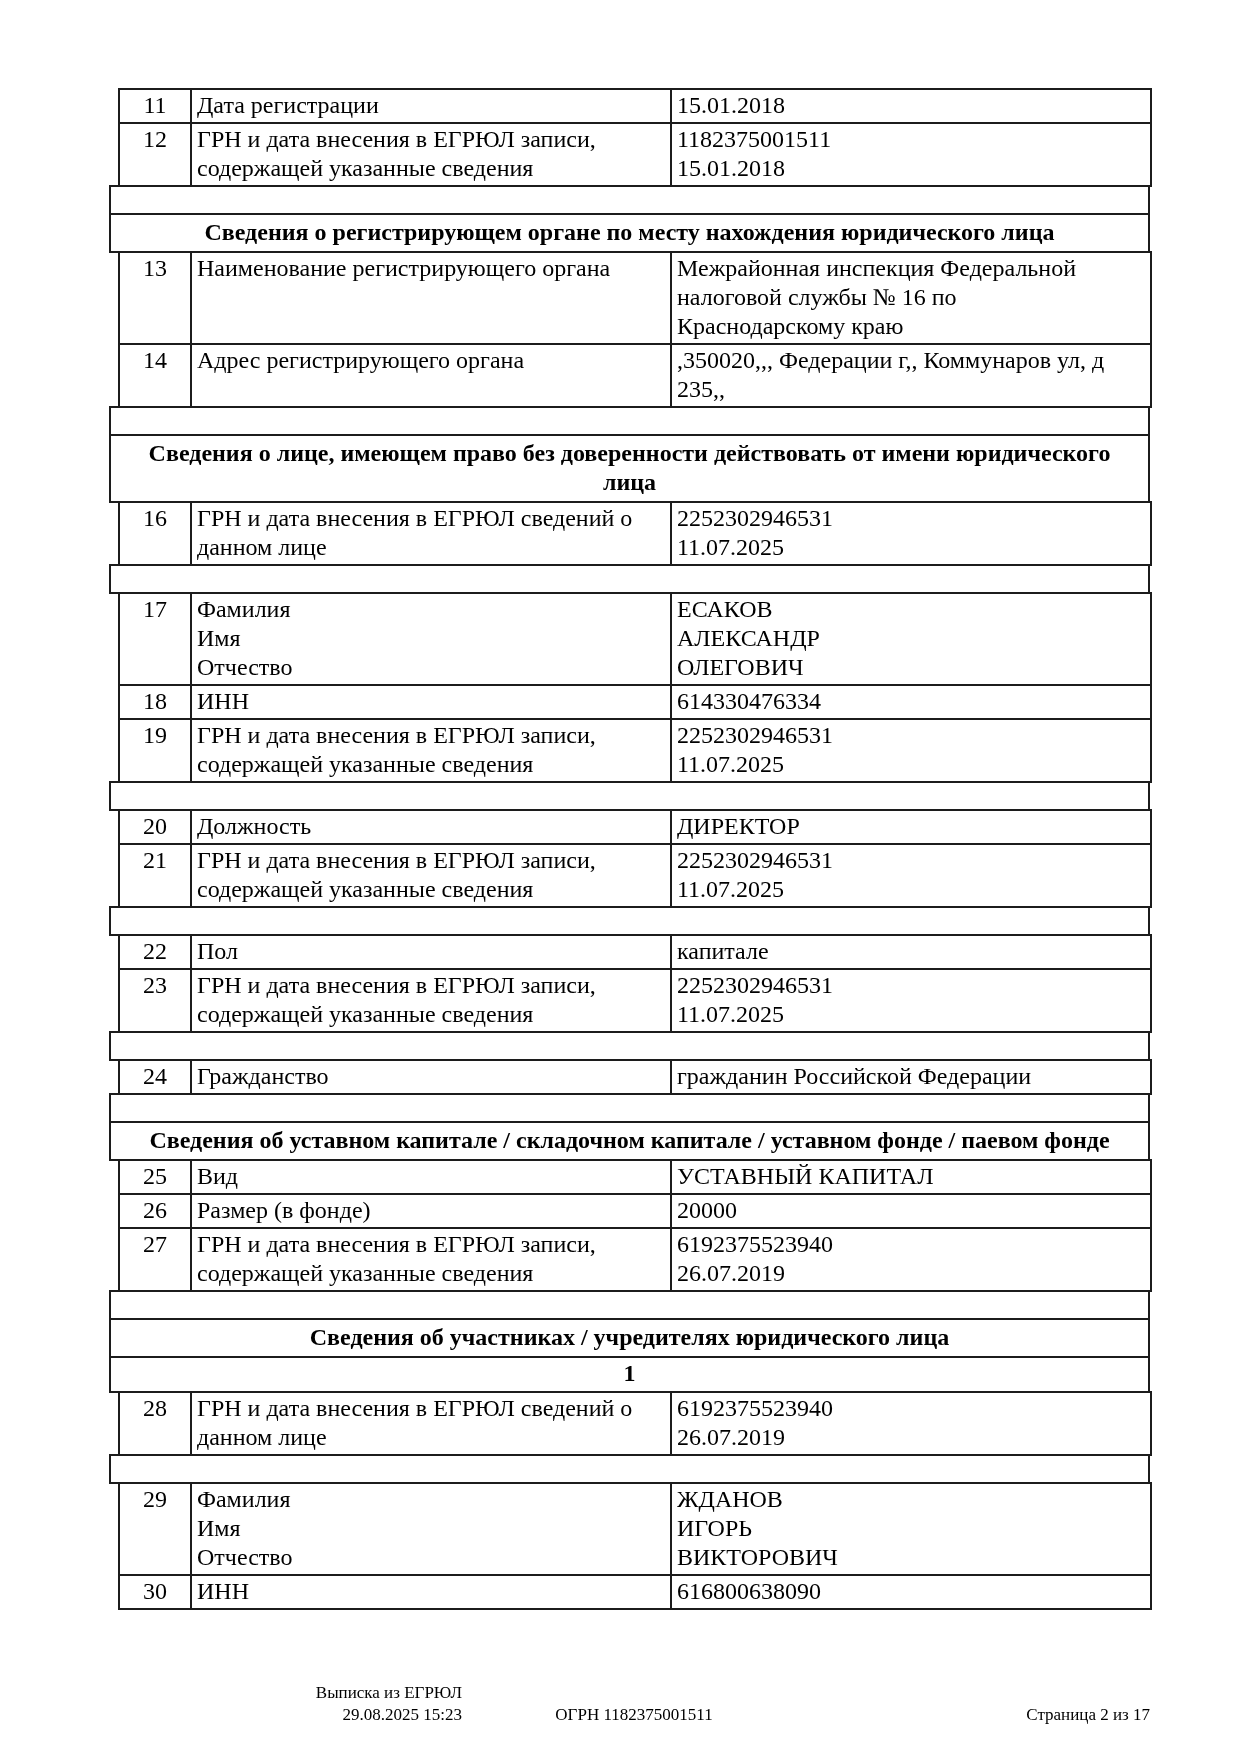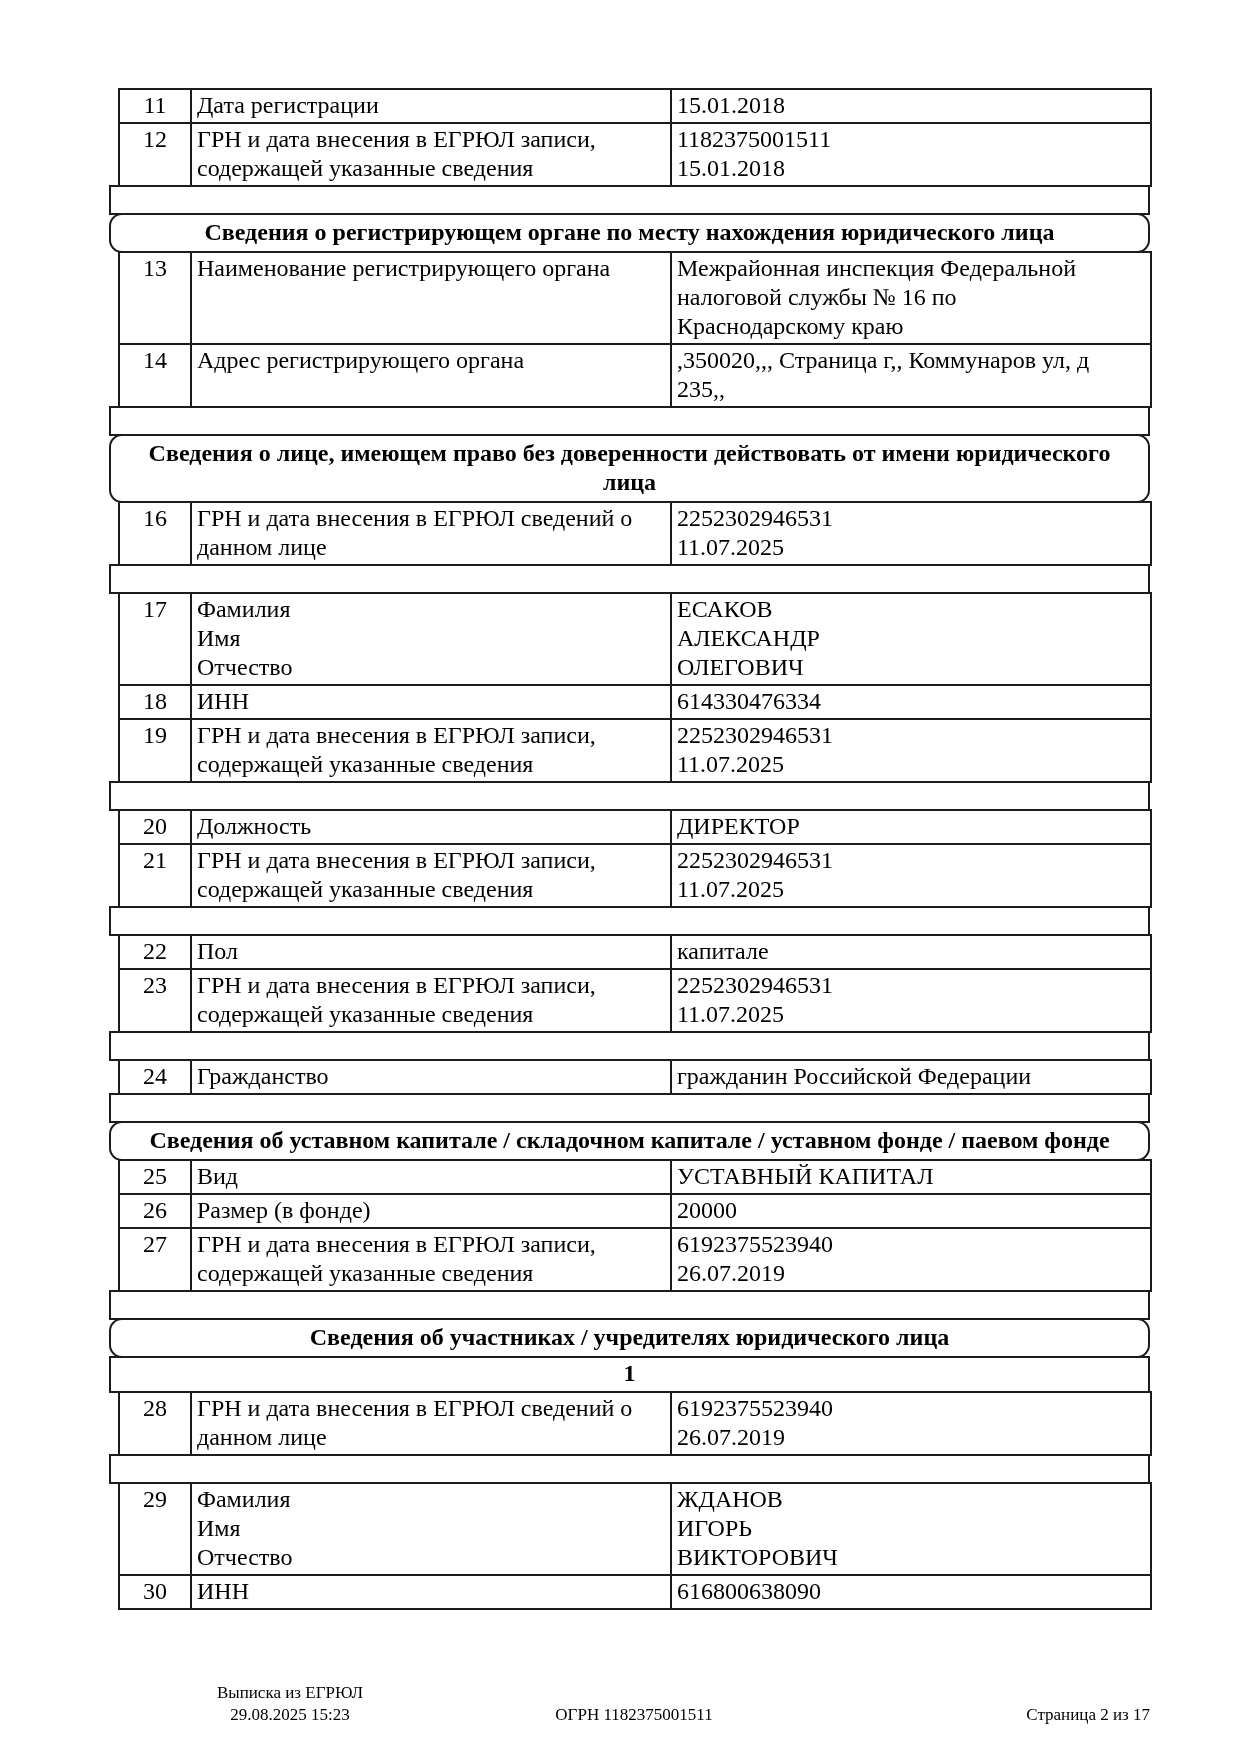--- a/index.html
+++ b/index.html
@@ -43,40 +43,39 @@
     white-space: normal;
   }
   .col-num   { width: 72px; }
   .col-label { width: 480px; }
   .col-value { width: 480px; }
   .header {
     font-weight: bold;
     text-align: center;
     padding: 3px 6px 4px 6px;
     white-space: pre-line;
-    border-radius: 13px;
   }
   .spacer { height: 30px; }
   .subnum {
     font-weight: bold;
     text-align: center;
     padding: 1px 0 3px 0;
   }
   .footer {
     position: absolute;
     left: 118px;
     top: 1682px;
     width: 1032px;
     display: flex;
     align-items: flex-end;
     font-size: 17px;
     line-height: 22px;
   }
   .footer > div { flex: 1 1 0; }
-  .f-left   { text-align: center; }
+  .f-left   { text-align: right; }
   .f-center { text-align: center; }
   .f-right  { text-align: right; }
 </style>
 </head>
 <body>
 
 <div class="page">
 
   <table class="blk content">
     <colgroup>
@@ -114,21 +113,21 @@
       <tr>
         <td class="num">13</td>
         <td>Наименование регистрирующего органа</td>
         <td>Межрайонная инспекция Федеральной
 налоговой службы № 16 по
 Краснодарскому краю</td>
       </tr>
       <tr>
         <td class="num">14</td>
         <td>Адрес регистрирующего органа</td>
-        <td>,350020,,, Страница г,, Коммунаров ул, д
+        <td>,350020,,, Федерации г,, Коммунаров ул, д
 235,,</td>
       </tr>
     </tbody>
   </table>
 
   <div class="blk spacer"></div>
 
   <div class="blk header">Сведения о лице, имеющем право без доверенности действовать от имени юридического
 лица</div>
 

